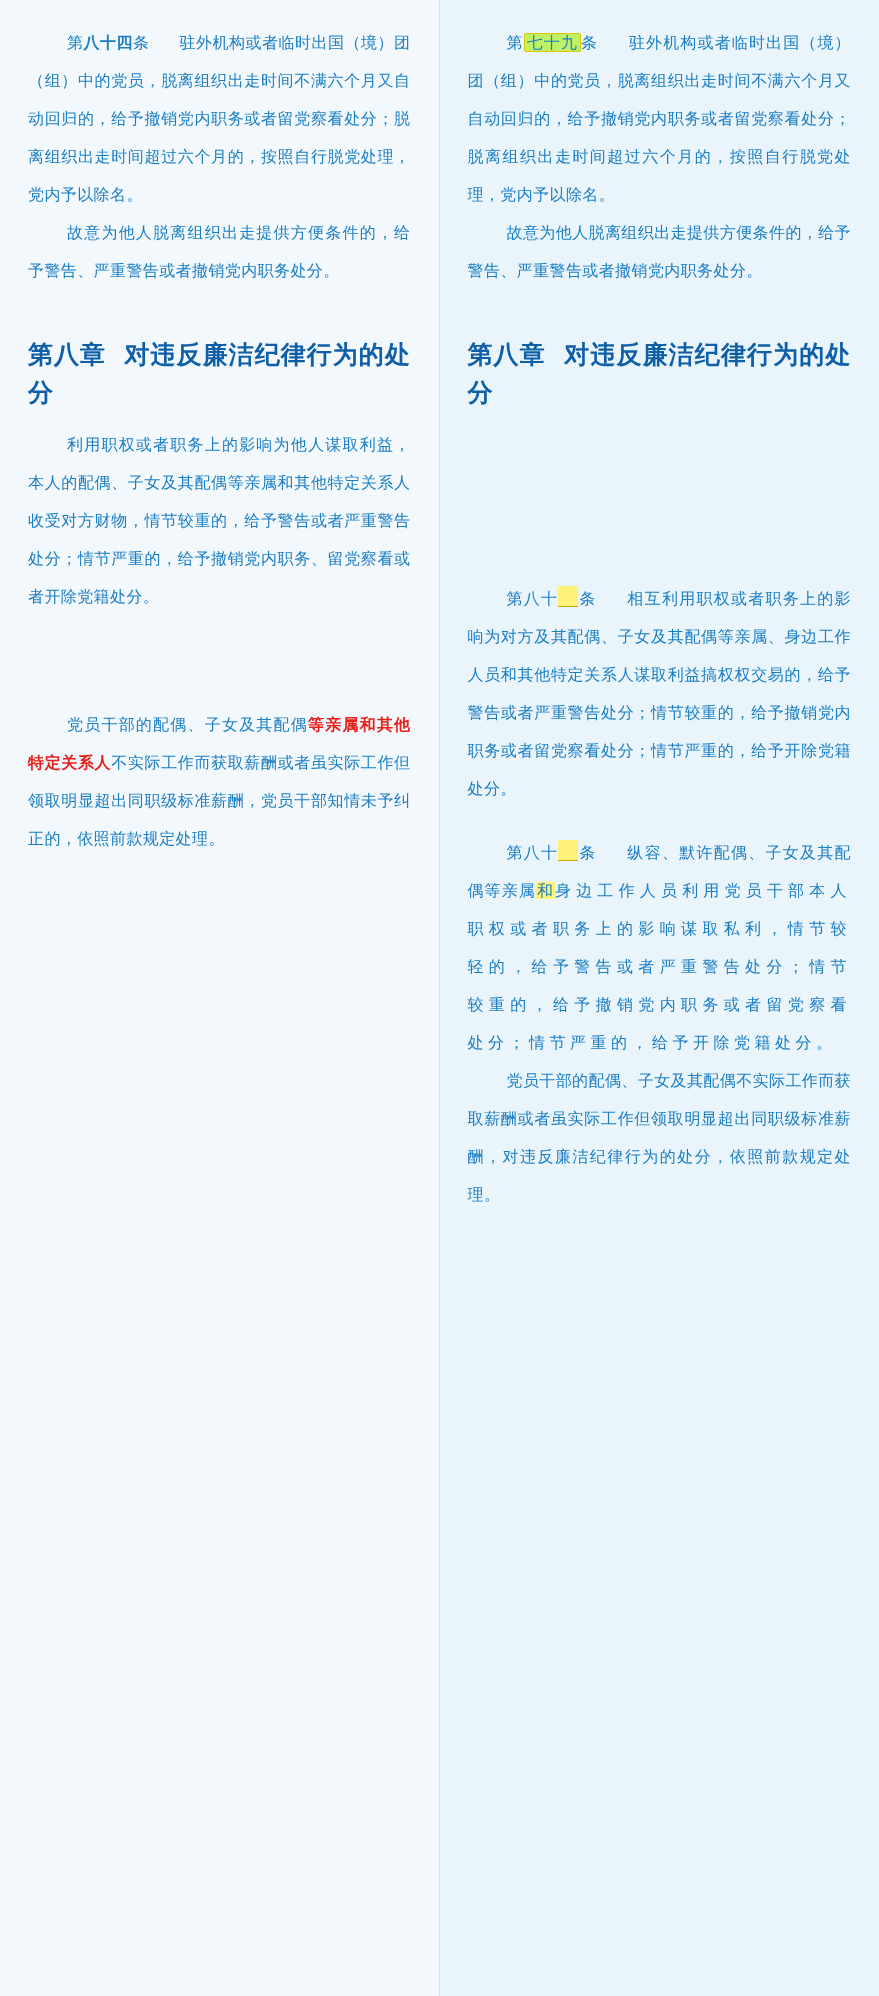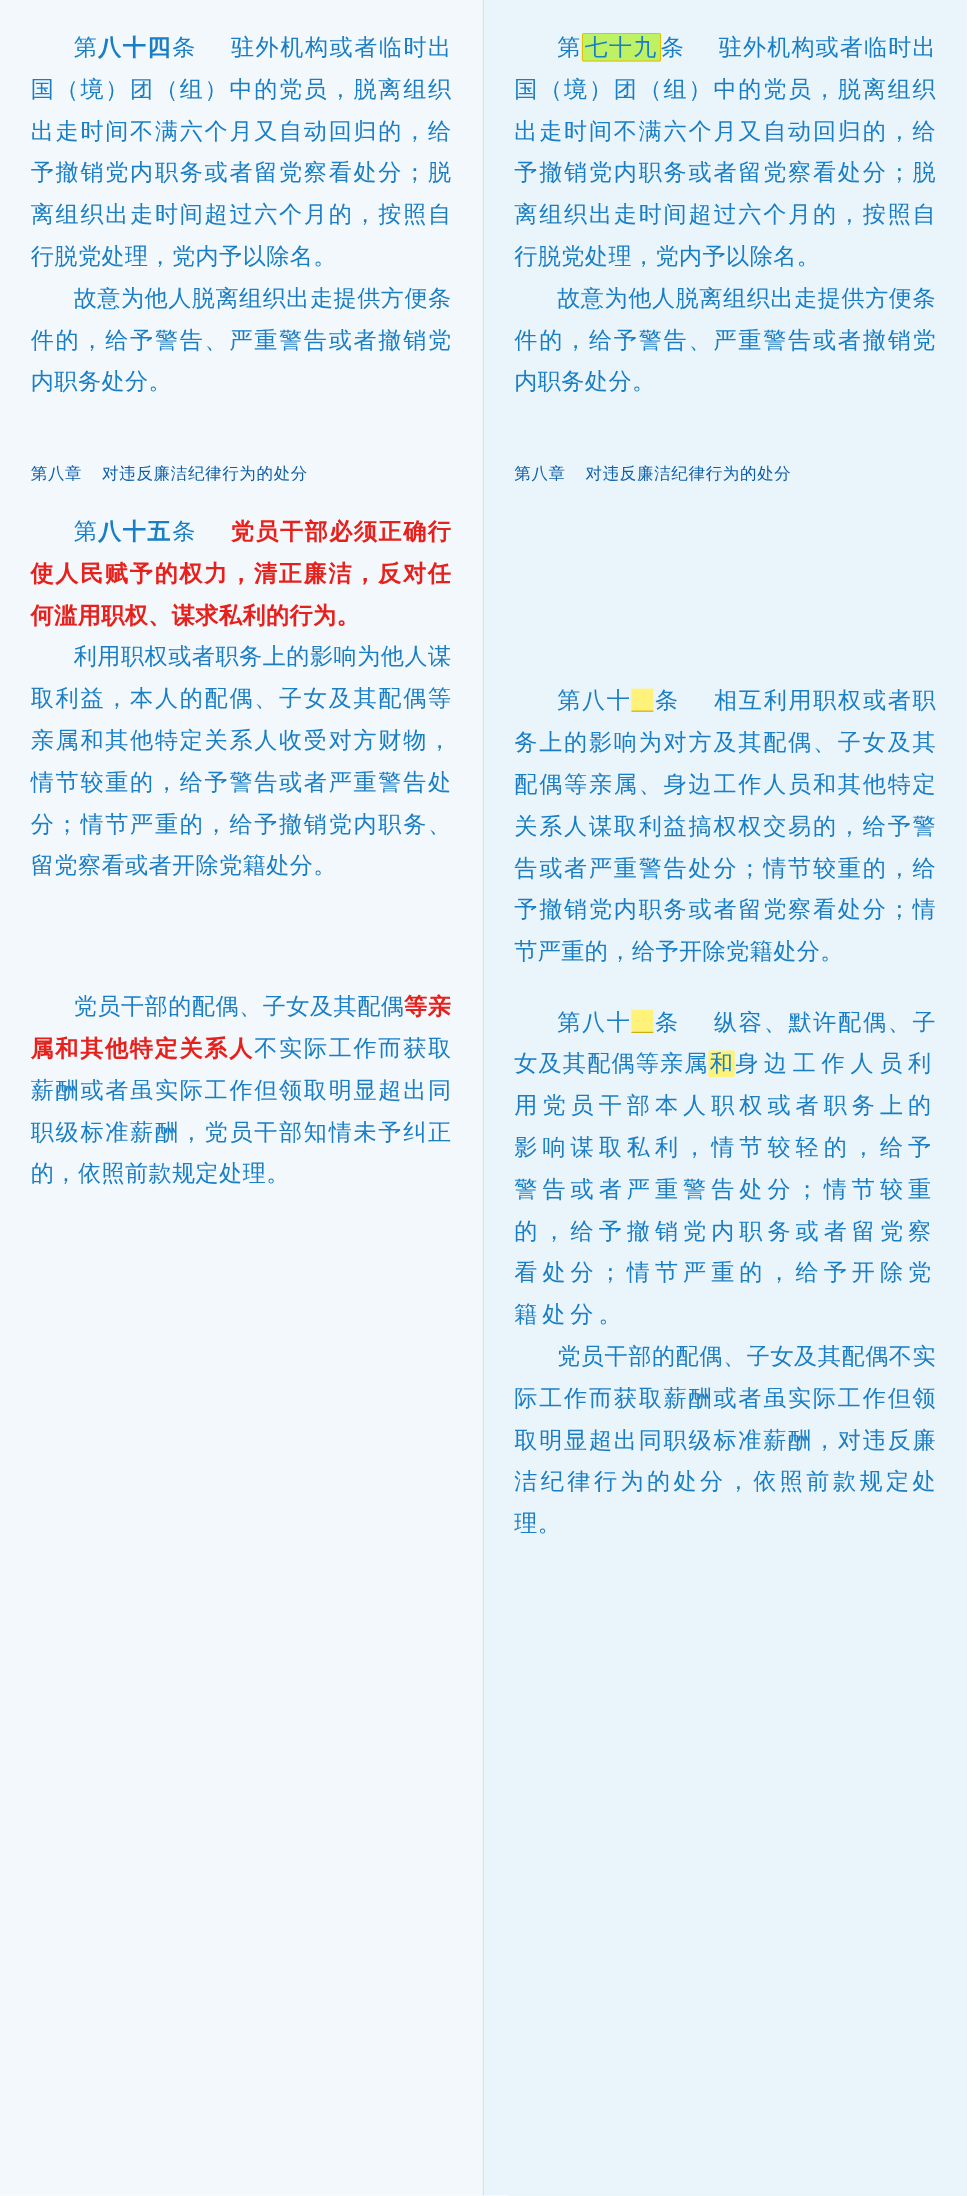--- a/index.html
+++ b/index.html
@@ -26,44 +26,44 @@
   .col-left {
     background: #f2f8fc;
     border-right: 1px solid #d2e4f0;
   }
   .col-right {
     background: #e9f4fb;
   }
   
   p {
     margin: 0;
-    font-size: 21px;
+    font-size: 16px;
     line-height: 38px;
     color: #1a7ec4;
     text-align: justify;
     text-justify: inter-ideograph;
     letter-spacing: 0.4px;
   }
   p.indent {
     text-indent: 39px;
   }
   .blk {
     margin-bottom: 0;
   }
   .gap-sm { height: 14px; }
   .gap-md { height: 26px; }
   .gap-lg { height: 46px; }
   .gap-xl { height: 64px; }
 
   
   .chapter {
-    font-size: 15px;
+    font-size: 25px;
     line-height: 38px;
     color: #0f5fa8;
-    font-weight: normal;
+    font-weight: bold;
     letter-spacing: 0.6px;
     margin: 0;
   }
   .chapter .sp { display: inline-block; width: 18px; }
 
   
   .num-bold {
     font-weight: bold;
     color: #1a7ec4;
   }
@@ -111,23 +111,20 @@
     </p>
 
     <div class="gap-lg"></div>
 
     <p class="chapter">
       <span>第八章</span><span class="sp"></span><span>对违反廉洁纪律行为的处分</span>
     </p>
 
     <div class="gap-sm"></div>
 
-    <p class="indent blk">
-      <span>第</span><span class="num-bold">八十五</span><span>条</span><span class="sp2"></span><span class="red">党员干部必须正确行使人民赋予的权力，清正廉洁，反对任何滥用职权、谋求私利的行为。</span>
-    </p>
 
     <p class="indent blk">
       <span>利用职权或者职务上的影响为他人谋取利益，本人的配偶、子女及其配偶等亲属和其他特定关系人收受对方财物，情节较重的，给予警告或者严重警告处分；情节严重的，给予撤销党内职务、留党察看或者开除党籍处分。</span>
     </p>
 
     <div class="gap-xl"></div>
 
 
     <div class="gap-md"></div>
 

